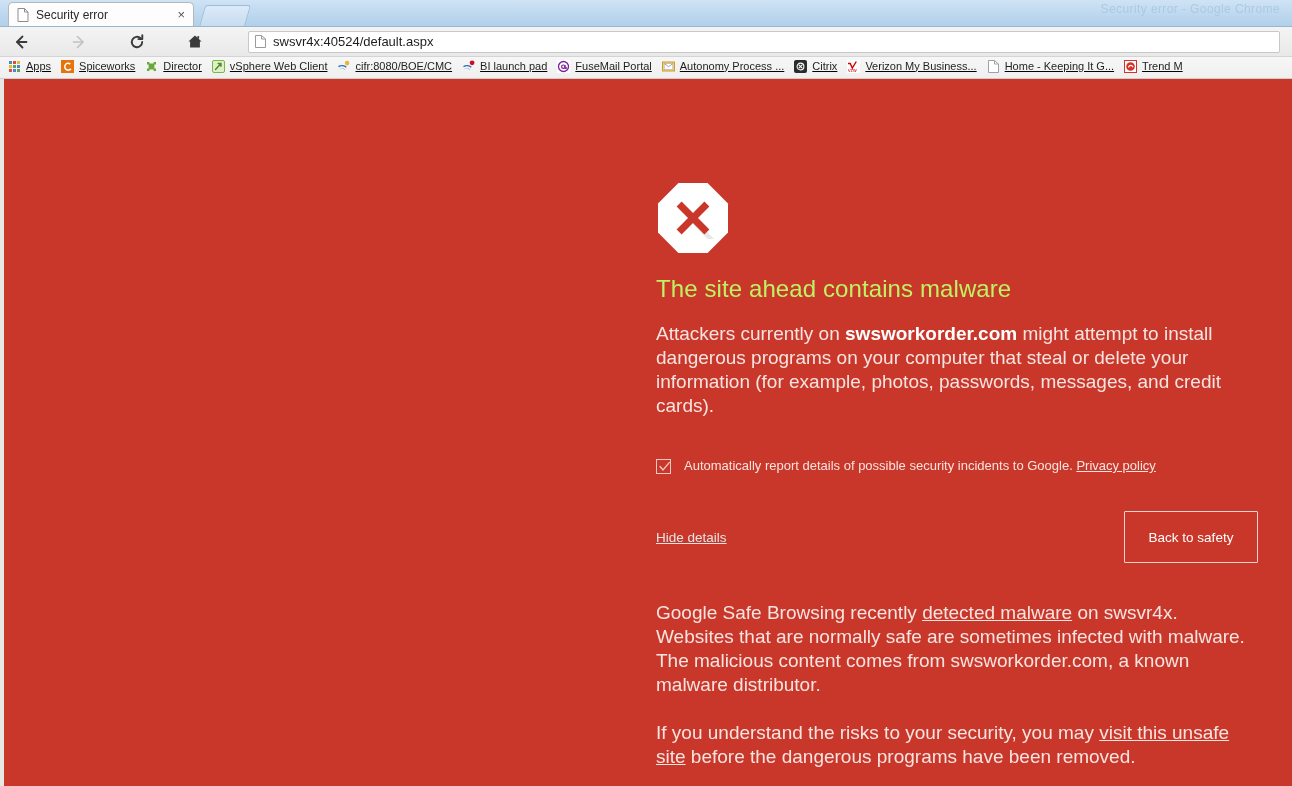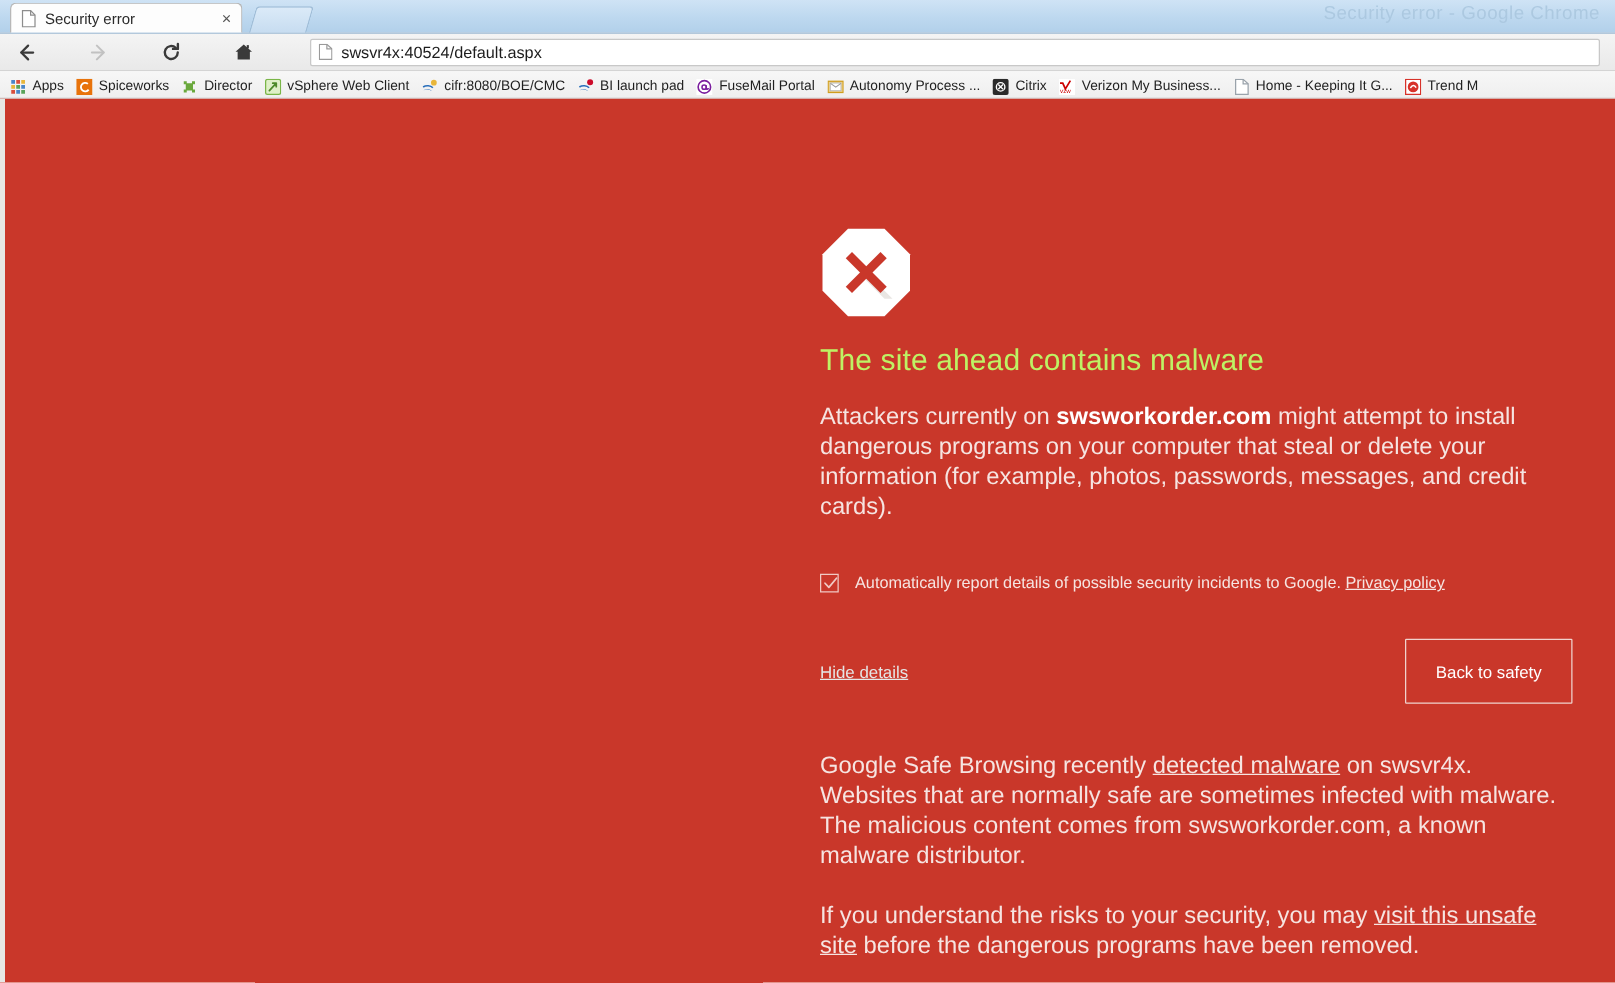--- a/index.html
+++ b/index.html
@@ -29,21 +29,21 @@
     background: linear-gradient(to bottom, #cfe3f5 0%, #bdd8ef 55%, #b2d0ea 100%);
     position: relative;
     flex: 0 0 auto;
     border-bottom: 1px solid #9ab6cf;
     overflow: hidden;
   }
   .ghost-text {
     position: absolute;
     top: 2px;
     right: 12px;
-    font-size: 15px;
+    font-size: 12px;
     color: #a9c6de;
     white-space: nowrap;
     letter-spacing: .4px;
     opacity: .85;
   }
 
   .tab {
     position: absolute;
     left: 8px;
     top: 2px;
@@ -145,25 +145,26 @@
     white-space: nowrap;
     overflow: hidden;
     flex: 1 1 auto;
   }
 
   .bookmarks {
     height: 22px;
     background: linear-gradient(to bottom, #f7f7f7, #efefef);
     border-bottom: 1px solid #cdcdcd;
     display: flex;
-    align-items: flex-end;
+    align-items: flex-start;
     padding: 0 4px;
     flex: 0 0 auto;
     overflow: hidden;
     box-sizing: border-box;
+    text-decoration: underline;
   }
   .bm {
     display: flex;
     align-items: center;
     height: 18px;
     padding: 0 6px 0 4px;
     font-size: 11px;
     color: #1f1f1f;
     white-space: nowrap;
     cursor: pointer;

